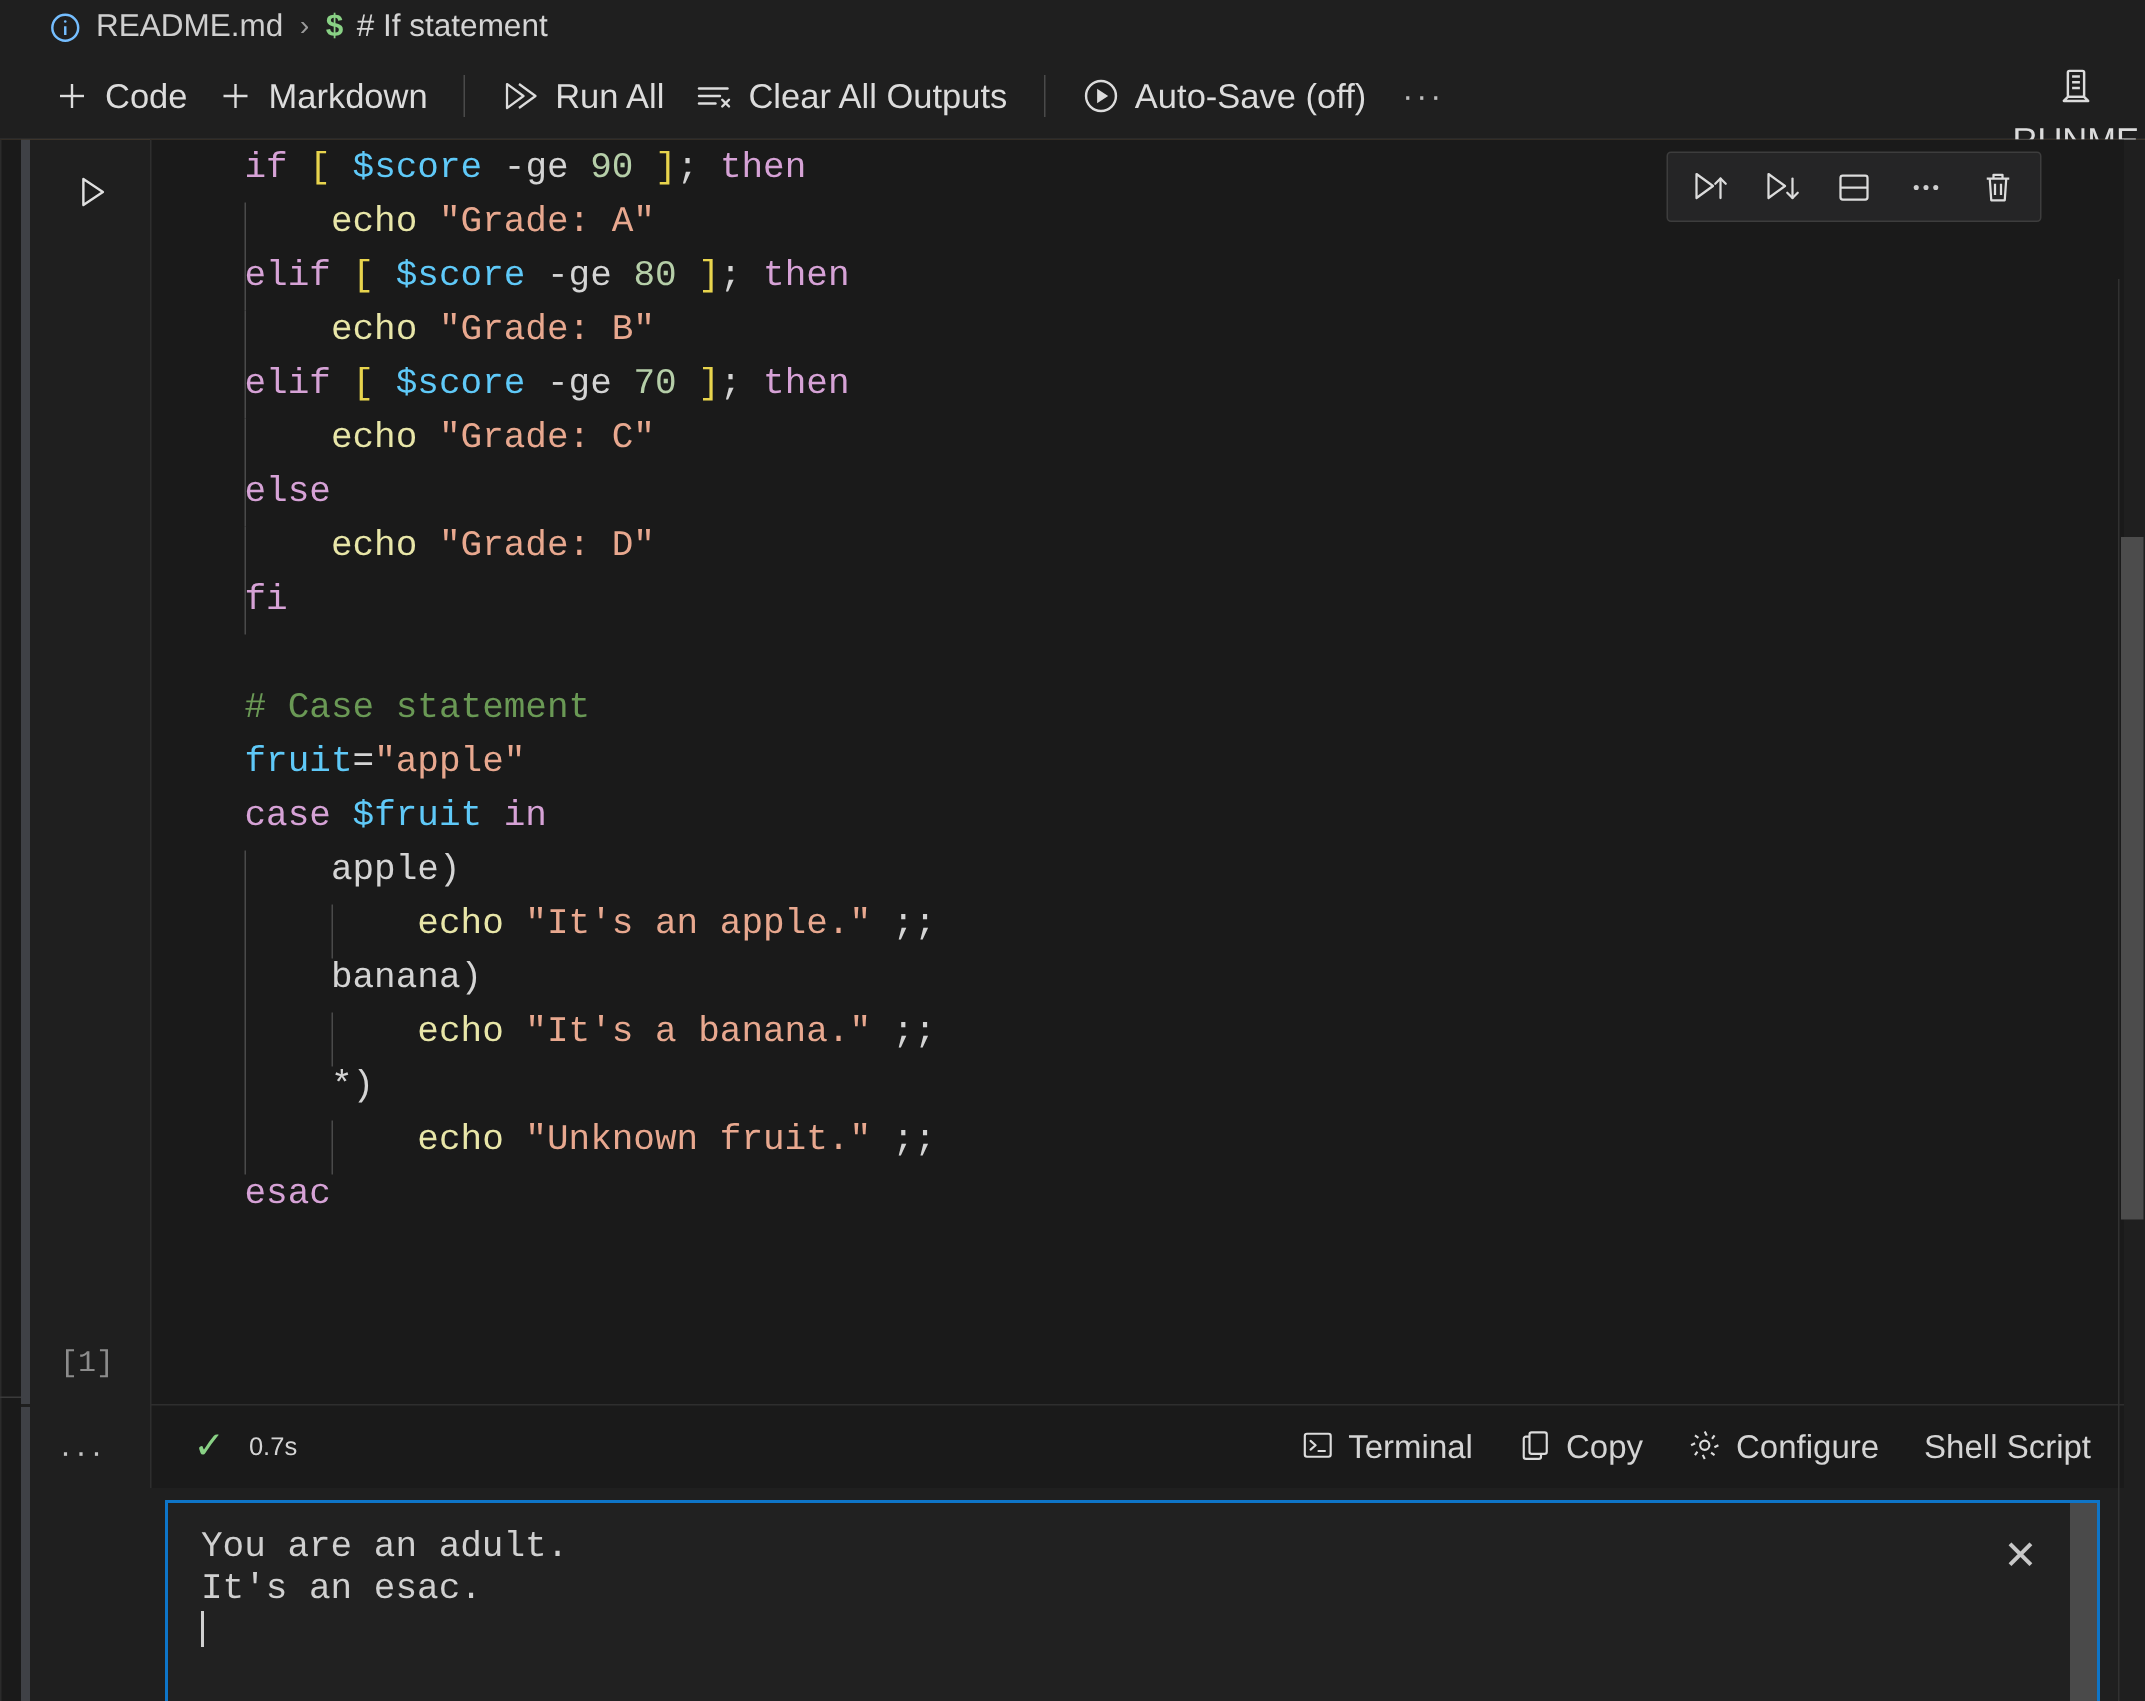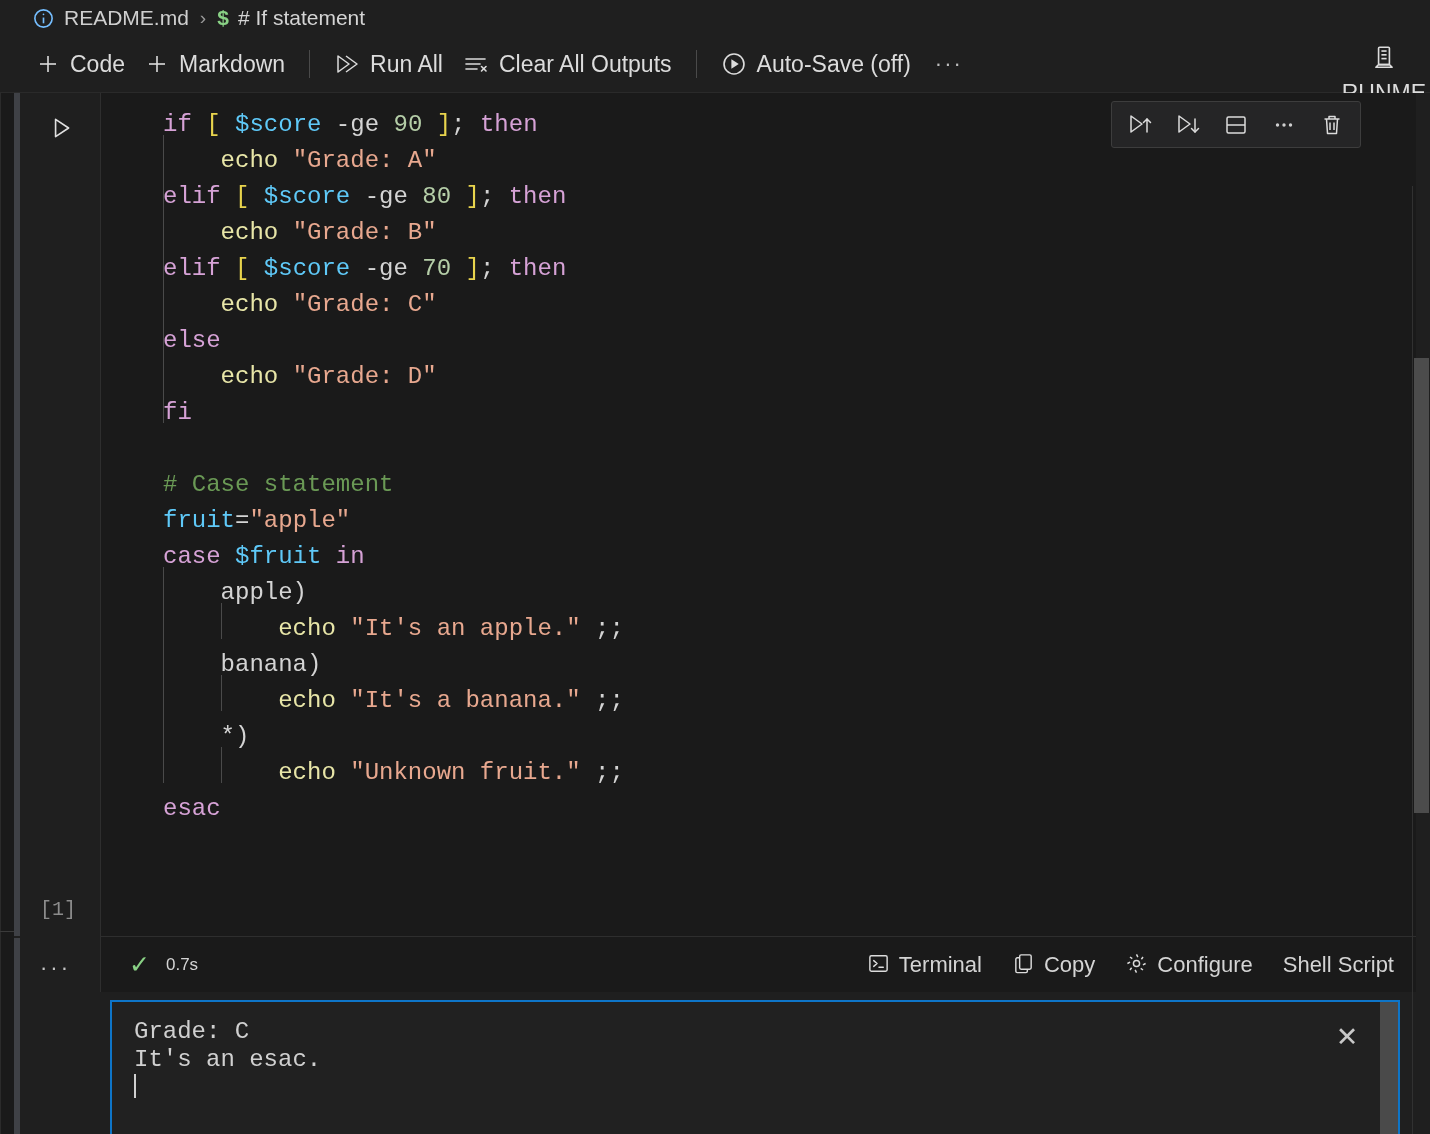--- a/index.html
+++ b/index.html
@@ -93,21 +93,21 @@
     cursor: pointer;
   }
 
   
   .cell {
     position: absolute; left: 100px; top: 0; width: 1316px; height: 843px;
     background: #1a1a1a;
     border-left: 1px solid #2e2e2e;
   }
   .code {
-    position: absolute; left: 62px; top: 14px;
+    position: absolute; left: 62px; top: 2px;
     font-family: "Liberation Mono", "DejaVu Sans Mono", monospace;
     font-size: 24px; line-height: 36px;
     white-space: pre;
     color: #d4d4d4;
   }
   .code .ln { height: 36px; position: relative; }
 
   
   .t-kw   { color: #d6a2d6; }
   .t-brk  { color: #e8d44d; }
@@ -404,21 +404,21 @@
           <span>Configure</span>
         </div>
         <div class="cs-item">
           <span>Shell Script</span>
         </div>
       </div>
     </div>
 
     <div class="output-wrap">
       <div class="output-box">
-        <div class="output-text" id="output-root"><div>Grade: C</div><div>It's an esac.</div><div><span class="out-cursor"></span></div></div>
+        <div class="output-text" id="output-root"><div>You are an adult.</div><div>It's an esac.</div><div><span class="out-cursor"></span></div></div>
         <div class="output-close">✕</div>
         <div class="output-scrollbar"></div>
       </div>
     </div>
 
     <div class="toolbar-rt-line"></div>
   </div>
 
   <div class="main-scroll-track">
     <div class="main-scroll-thumb"></div>

